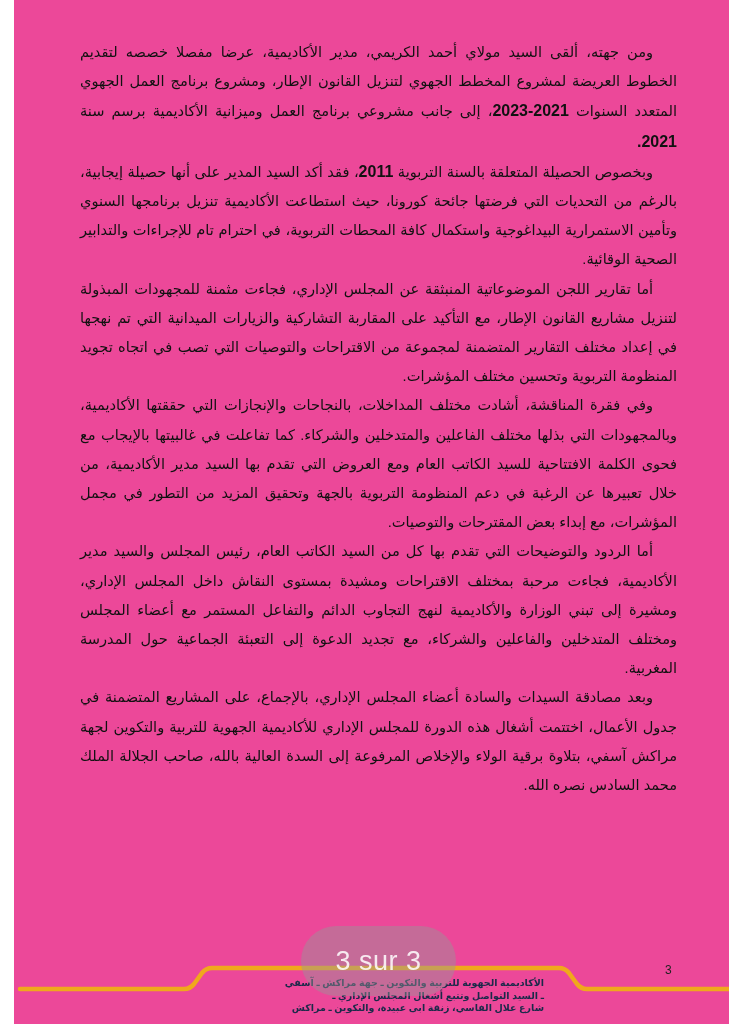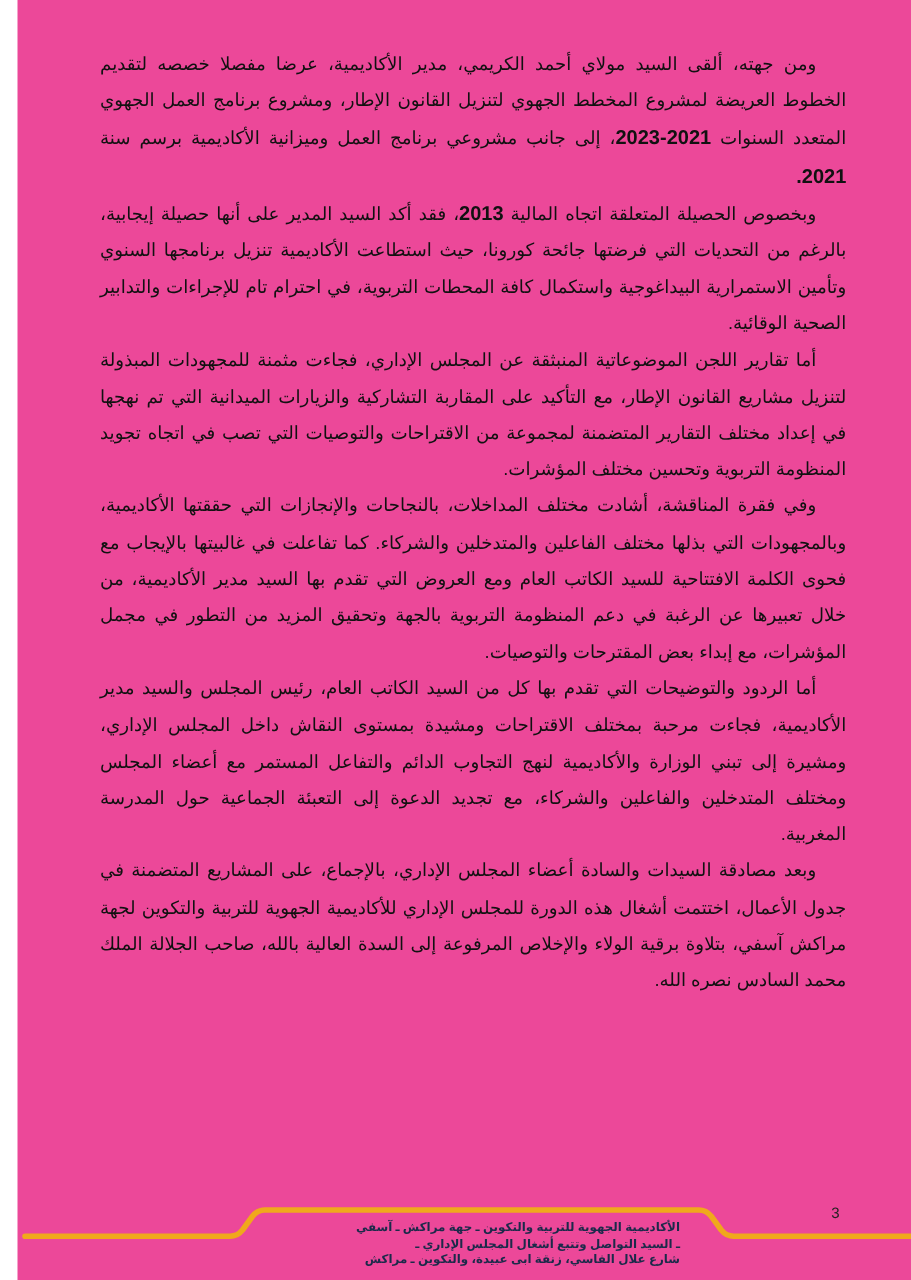--- a/index.html
+++ b/index.html
@@ -14,32 +14,33 @@
   .page-number { position:absolute; left:651px; top:963px; font-size:12px; color:#222; }
   .page-indicator { position:absolute; left:287px; top:926px; width:155px; height:70px; border-radius:35px; background:rgba(150,150,150,0.45); display:flex; align-items:center; justify-content:center; color:rgba(255,255,255,0.85); font-size:27px; letter-spacing:0.5px; }
 </style>
 </head>
 <body>
 
 <div class="page">
 
   <div class="content">
     <p><span>ومن جهته، ألقى السيد مولاي أحمد الكريمي، مدير الأكاديمية، عرضا مفصلا خصصه لتقديم الخطوط العريضة لمشروع المخطط الجهوي لتنزيل القانون الإطار، ومشروع برنامج العمل الجهوي المتعدد السنوات </span><b>2021-2023</b><span>، إلى جانب مشروعي برنامج العمل وميزانية الأكاديمية برسم سنة </span><b>2021</b><b>.</b></p>
-    <p><span>وبخصوص الحصيلة المتعلقة اتجاه المالية </span><b>2013</b><span>، فقد أكد السيد المدير على أنها حصيلة إيجابية، بالرغم من التحديات التي فرضتها جائحة كورونا، حيث استطاعت الأكاديمية تنزيل برنامجها السنوي وتأمين الاستمرارية البيداغوجية واستكمال كافة المحطات التربوية، في احترام تام للإجراءات والتدابير الصحية الوقائية.</span></p>
+    <p><span>وبخصوص الحصيلة المتعلقة بالسنة التربوية </span><b>2011</b><span>، فقد أكد السيد المدير على أنها حصيلة إيجابية، بالرغم من التحديات التي فرضتها جائحة كورونا، حيث استطاعت الأكاديمية تنزيل برنامجها السنوي وتأمين الاستمرارية البيداغوجية واستكمال كافة المحطات التربوية، في احترام تام للإجراءات والتدابير الصحية الوقائية.</span></p>
     <p>أما تقارير اللجن الموضوعاتية المنبثقة عن المجلس الإداري، فجاءت مثمنة للمجهودات المبذولة لتنزيل مشاريع القانون الإطار، مع التأكيد على المقاربة التشاركية والزيارات الميدانية التي تم نهجها في إعداد مختلف التقارير المتضمنة لمجموعة من الاقتراحات والتوصيات التي تصب في اتجاه تجويد المنظومة التربوية وتحسين مختلف المؤشرات.</p>
     <p>وفي فقرة المناقشة، أشادت مختلف المداخلات، بالنجاحات والإنجازات التي حققتها الأكاديمية، وبالمجهودات التي بذلها مختلف الفاعلين والمتدخلين والشركاء. كما تفاعلت في غالبيتها بالإيجاب مع فحوى الكلمة الافتتاحية للسيد الكاتب العام ومع العروض التي تقدم بها السيد مدير الأكاديمية، من خلال تعبيرها عن الرغبة في دعم المنظومة التربوية بالجهة وتحقيق المزيد من التطور في مجمل المؤشرات، مع إبداء بعض المقترحات والتوصيات.</p>
     <p>أما الردود والتوضيحات التي تقدم بها كل من السيد الكاتب العام، رئيس المجلس والسيد مدير الأكاديمية، فجاءت مرحبة بمختلف الاقتراحات ومشيدة بمستوى النقاش داخل المجلس الإداري، ومشيرة إلى تبني الوزارة والأكاديمية لنهج التجاوب الدائم والتفاعل المستمر مع أعضاء المجلس ومختلف المتدخلين والفاعلين والشركاء، مع تجديد الدعوة إلى التعبئة الجماعية حول المدرسة المغربية.</p>
     <p>وبعد مصادقة السيدات والسادة أعضاء المجلس الإداري، بالإجماع، على المشاريع المتضمنة في جدول الأعمال، اختتمت أشغال هذه الدورة للمجلس الإداري للأكاديمية الجهوية للتربية والتكوين لجهة مراكش آسفي، بتلاوة برقية الولاء والإخلاص المرفوعة إلى السدة العالية بالله، صاحب الجلالة الملك محمد السادس نصره الله.</p>
   </div>
 
   <svg class="footer-svg" viewBox="0 0 729 40" preserveAspectRatio="none">
     <path d="M 6 29 L 170 29 Q 176 29 180 24 L 188 13 Q 192 8 198 8 L 545 8 Q 551 8 555 13 L 563 24 Q 567 29 573 29 L 725 29" fill="none" stroke="#f0a81c" stroke-width="4.5" stroke-linecap="round" stroke-linejoin="round"></path>
   </svg>
 
   <div class="page-number">3</div>
 
   <div class="footer-text">
     <div>الأكاديمية الجهوية للتربية والتكوين ـ جهة مراكش ـ آسفي</div>
     <div>ـ السيد التواصل وتتبع أشغال المجلس الإداري ـ</div>
     <div>شارع علال الفاسي، زنقة ابى عبيدة، والتكوين ـ مراكش</div>
   </div>
 
+  <div class="page-indicator">3 sur 3</div>
 </div>
 
 </body></html>

